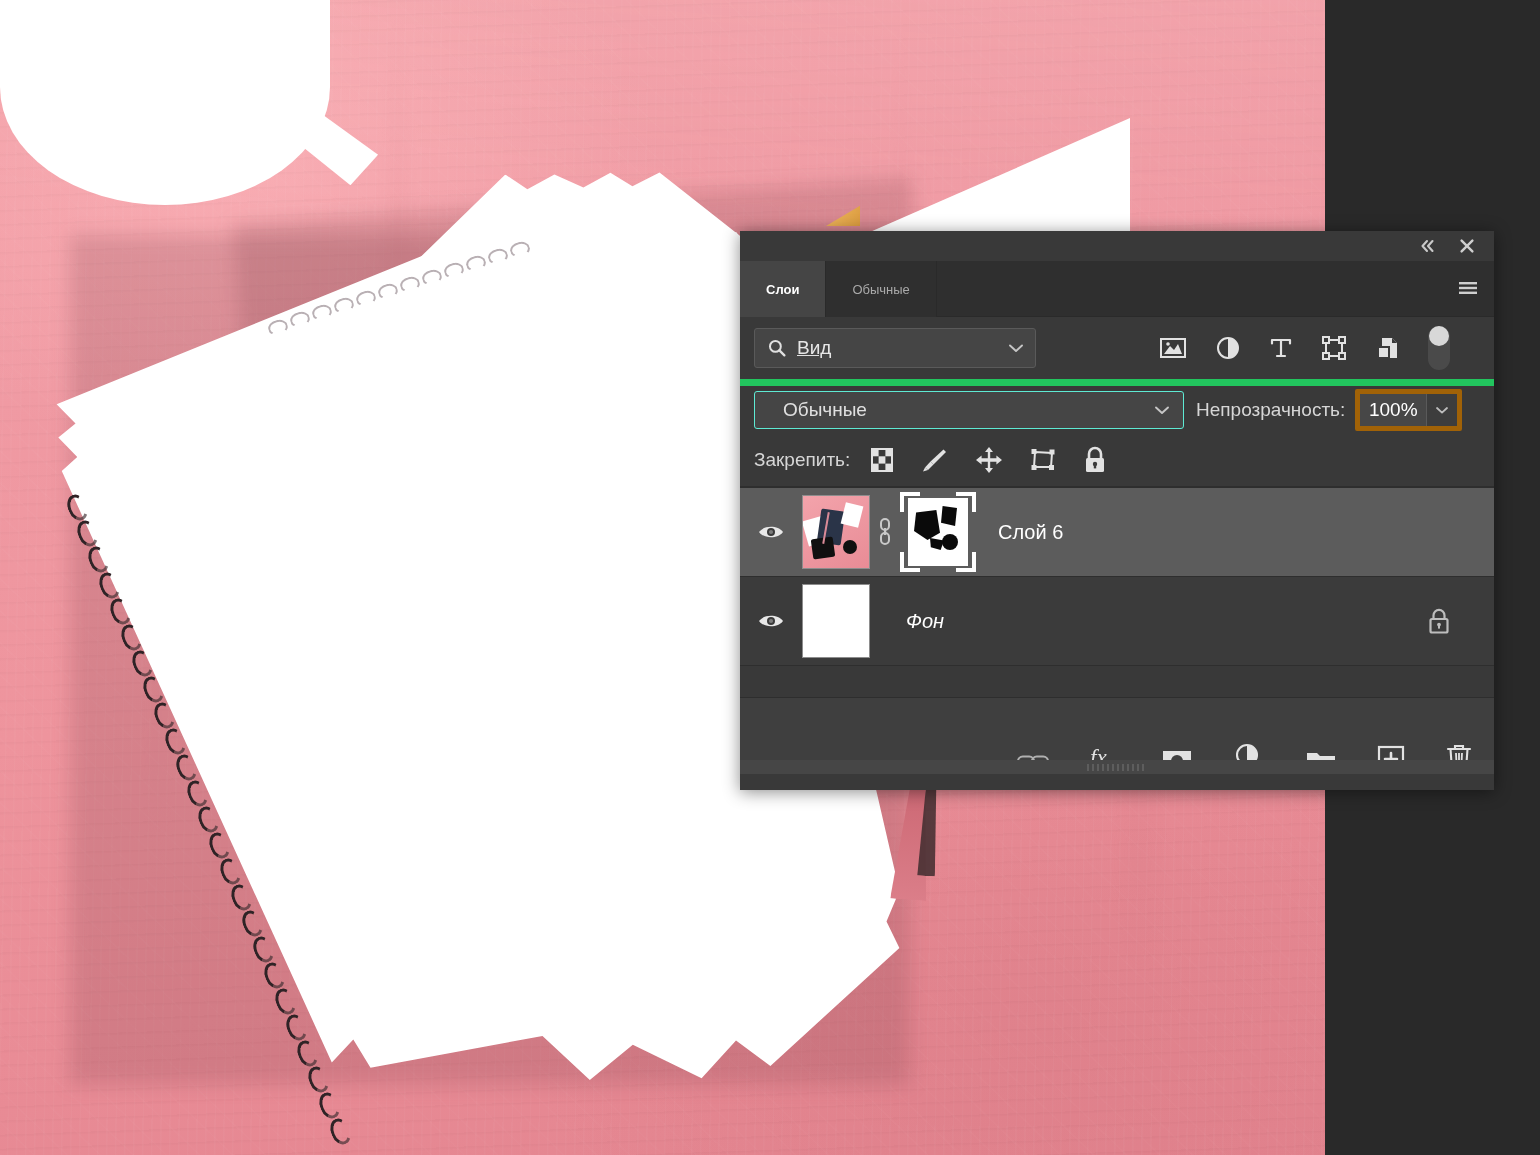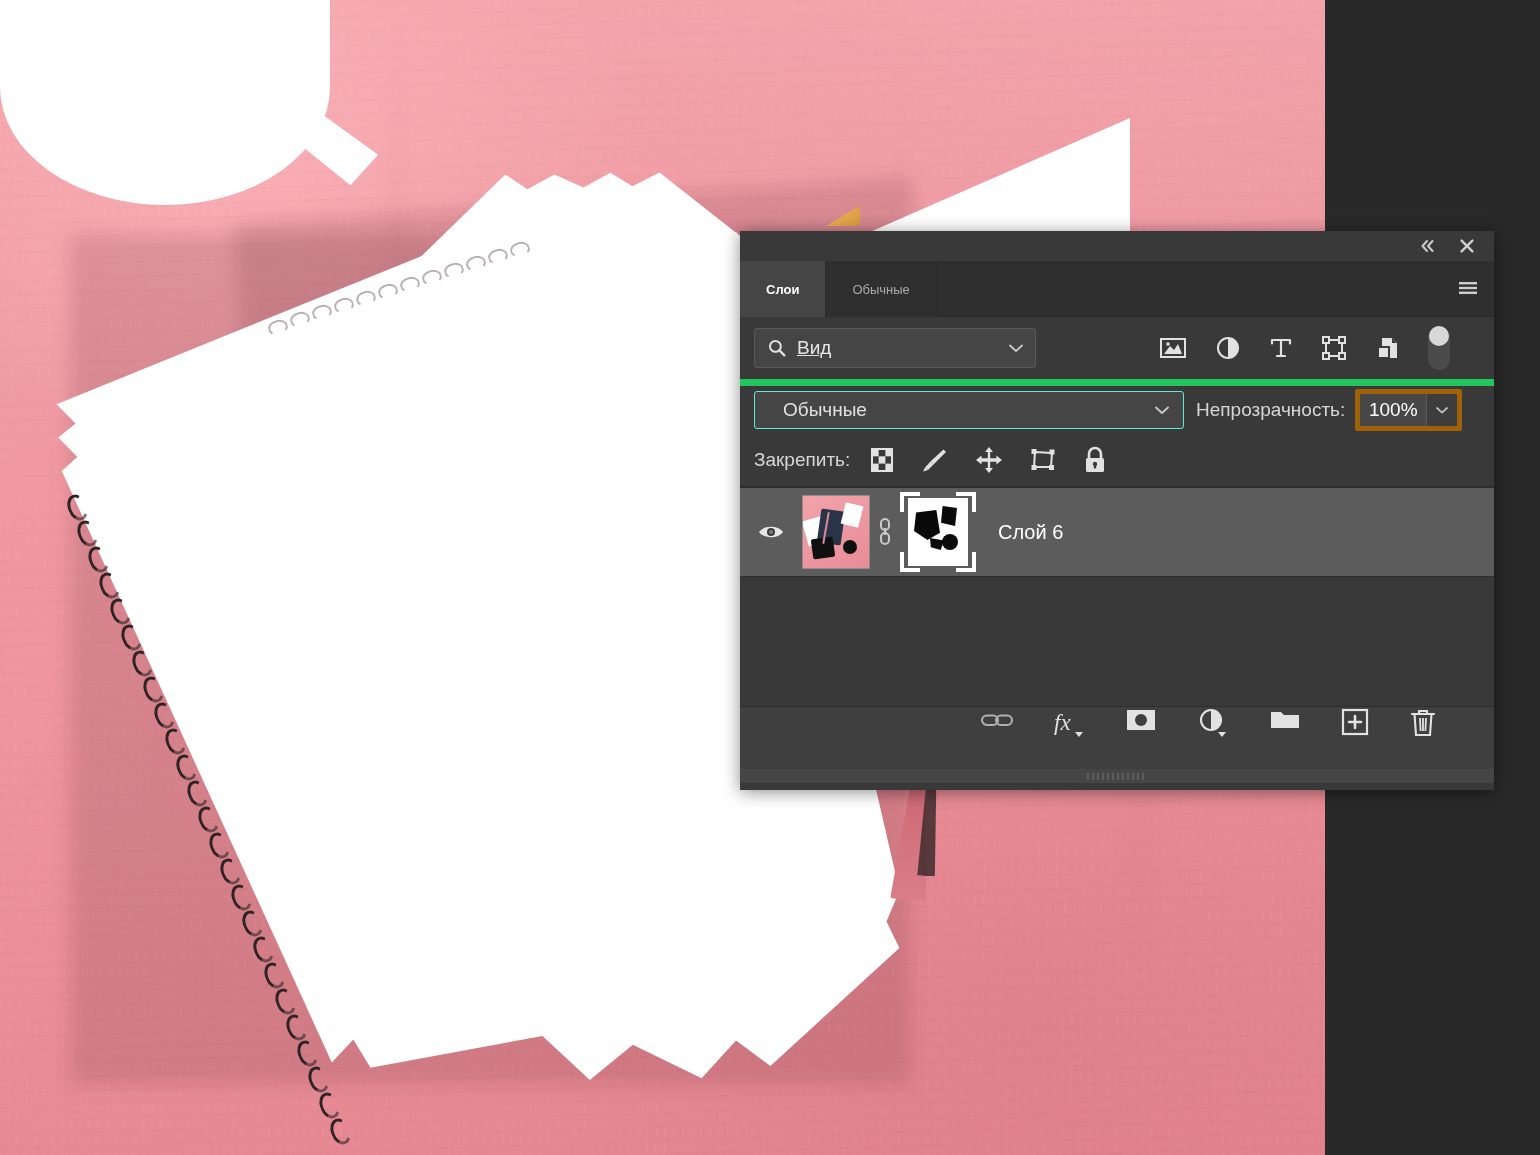--- a/index.html
+++ b/index.html
@@ -483,29 +483,29 @@
     position: absolute;
     right: 42px;
     top: 50%;
     transform: translateY(-50%);
     display: flex;
   }
 
   
   #panel-bottom {
     position: absolute;
-    left: 0; right: 0; bottom: 7px;
+    left: 0; right: 0; bottom: 16px;
     height: 76px;
     background: #3f3f3f;
     border-top: 1px solid #2e2e2e;
     display: flex;
-    align-items: flex-start;
+    align-items: flex-end;
     justify-content: flex-end;
     gap: 38px;
-    padding-right: 56px;
+    padding-right: 20px;
   }
   .bottom-icon {
     display: flex;
     align-items: center;
     justify-content: center;
     cursor: pointer;
     position: relative;
   }
   #panel-grabber {
     position: absolute;
@@ -783,20 +783,42 @@
           </div>
           <div class="corner c-tl"></div>
           <div class="corner c-tr"></div>
           <div class="corner c-bl"></div>
           <div class="corner c-br"></div>
         </div>
 
         <span class="layer-name">Слой 6</span>
       </div>
 
+      <div class="layer-row">
+        <div class="eye-cell">
+          <svg width="28" height="20" viewBox="0 0 28 20">
+            <path d="M2 10 C7 3, 21 3, 26 10 C21 17, 7 17, 2 10 Z" fill="#e8e8e8"></path>
+            <circle cx="14" cy="10" r="4" fill="#3b3b3b"></circle>
+            <circle cx="14" cy="10" r="2.1" fill="#7c7c7c"></circle>
+          </svg>
+        </div>
+
+        <div class="thumb" style="background:#ffffff;"></div>
+
+        <span class="layer-name italic" style="margin-left:36px;">Фон</span>
+
+        <span class="layer-lock">
+          <svg width="26" height="30" viewBox="0 0 26 30">
+            <path d="M7.5 13 L7.5 9.4 A5.5 5.5 0 0 1 18.5 9.4 L18.5 13" fill="none" stroke="#bdbdbd" stroke-width="2.2"></path>
+            <rect x="4.5" y="13" width="17" height="13.5" rx="1.5" fill="none" stroke="#bdbdbd" stroke-width="2.2"></rect>
+            <circle cx="13" cy="18.6" r="1.9" fill="#bdbdbd"></circle>
+            <rect x="12" y="18.6" width="2" height="4" fill="#bdbdbd"></rect>
+          </svg>
+        </span>
+      </div>
     </div>
 
     <div id="panel-bottom">
       <span class="bottom-icon">
         <svg width="34" height="26" viewBox="0 0 34 26">
           <rect x="2" y="8.5" width="16" height="9.5" rx="4.75" fill="none" stroke="#b0b0b0" stroke-width="2.1"></rect>
           <rect x="16" y="8.5" width="16" height="9.5" rx="4.75" fill="none" stroke="#b0b0b0" stroke-width="2.1"></rect>
         </svg>
       </span>
 

